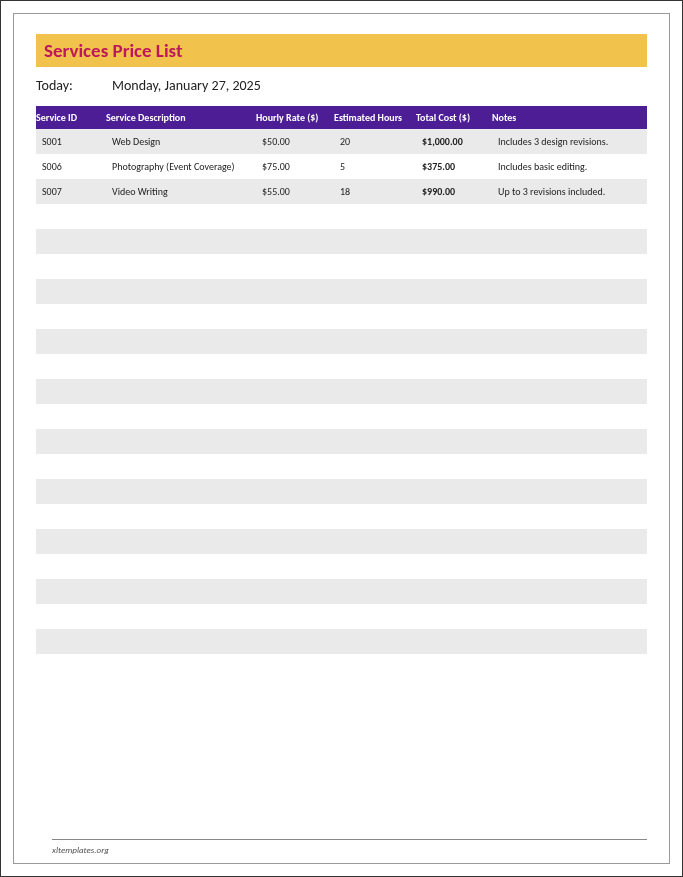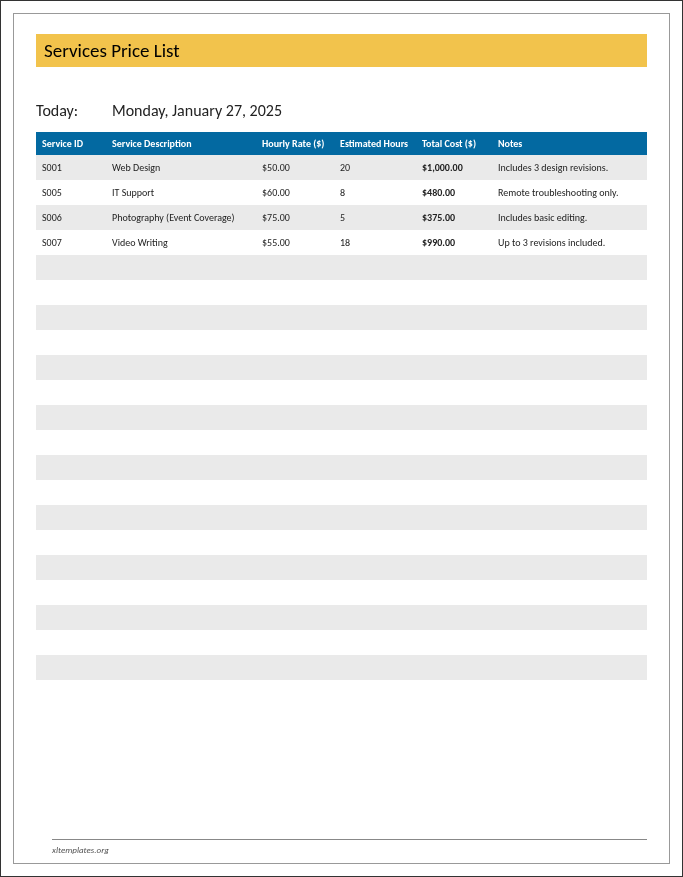--- a/index.html
+++ b/index.html
@@ -19,48 +19,47 @@
     position: relative;
     display: flex;
     flex-direction: column;
   }
   .title-bar {
     background: #f2c34c;
     padding: 5px 8px;
     margin-bottom: 10px;
   }
   .title-bar h1 {
-    color: #000000;
+    color: #be185d;
     font-size: 19px;
-    font-weight: normal;
+    font-weight: bold;
   }
   .date-row {
-    font-size: 16px;
+    font-size: 14px;
     color: #222;
     margin-bottom: 12px;
     display: flex;
-    margin-top: 24px;
   }
   .date-row .label { width: 76px; }
   .table-wrap {
     flex: 1;
     overflow: hidden;
   }
   table {
     width: 100%;
     border-collapse: collapse;
     font-size: 10px;
     table-layout: fixed;
   }
   thead th {
-    background: #0369a1;
+    background: #4c1d95;
     color: #fff;
     font-weight: bold;
     text-align: left;
-    padding: 5px 6px;
+    padding: 5px 0;
     font-size: 10px;
   }
   tbody td {
     padding: 6px 6px;
     color: #222;
     height: 25px;
     vertical-align: middle;
   }
   tbody tr:nth-child(odd) td { background: #eaeaea; }
   tbody tr:nth-child(even) td { background: #fff; }
@@ -107,28 +106,20 @@
       <tbody id="tbody">
           <tr>
             <td class="col-id">S001</td>
             <td class="col-desc">Web Design</td>
             <td class="col-rate">$50.00</td>
             <td class="col-hours">20</td>
             <td class="col-total bold">$1,000.00</td>
             <td class="col-notes">Includes 3 design revisions.</td>
           </tr>
           <tr>
-            <td class="col-id">S005</td>
-            <td class="col-desc">IT Support</td>
-            <td class="col-rate">$60.00</td>
-            <td class="col-hours">8</td>
-            <td class="col-total bold">$480.00</td>
-            <td class="col-notes">Remote troubleshooting only.</td>
-          </tr>
-          <tr>
             <td class="col-id">S006</td>
             <td class="col-desc">Photography (Event Coverage)</td>
             <td class="col-rate">$75.00</td>
             <td class="col-hours">5</td>
             <td class="col-total bold">$375.00</td>
             <td class="col-notes">Includes basic editing.</td>
           </tr>
           <tr>
             <td class="col-id">S007</td>
             <td class="col-desc">Video Writing</td>

